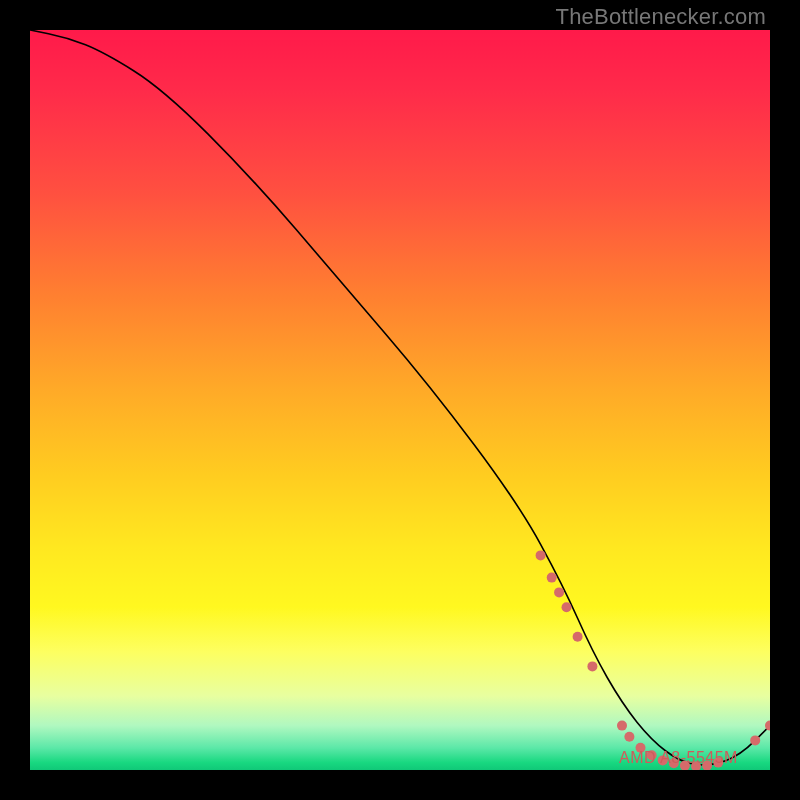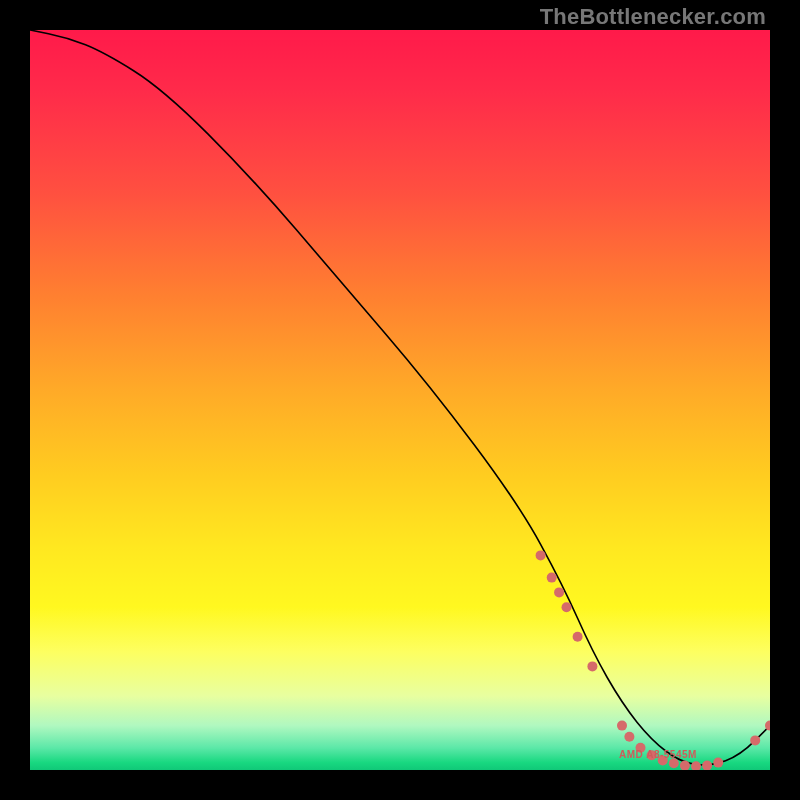--- a/index.html
+++ b/index.html
@@ -46,32 +46,32 @@
       #10c878 100%
     );
   }
   .attribution {
     position: absolute;
     top: 4px;
     right: 34px;
     color: #777;
     font-size: 22px;
     letter-spacing: 0.2px;
-    font-weight: 700;
+    font-weight: 400;
     text-align: right;
   }
   svg.curve {
     position: absolute;
     inset: 0;
   }
   .series-label {
     position: absolute;
     color: #cf5b5b;
-    font-size: 10px;
-    font-weight: 700;
+    font-size: 16px;
+    font-weight: 400;
     letter-spacing: 0.5px;
     white-space: nowrap;
   }
 </style>
 </head>
 <body>
 
 <div class="canvas">
 
   <div class="plot-area">

